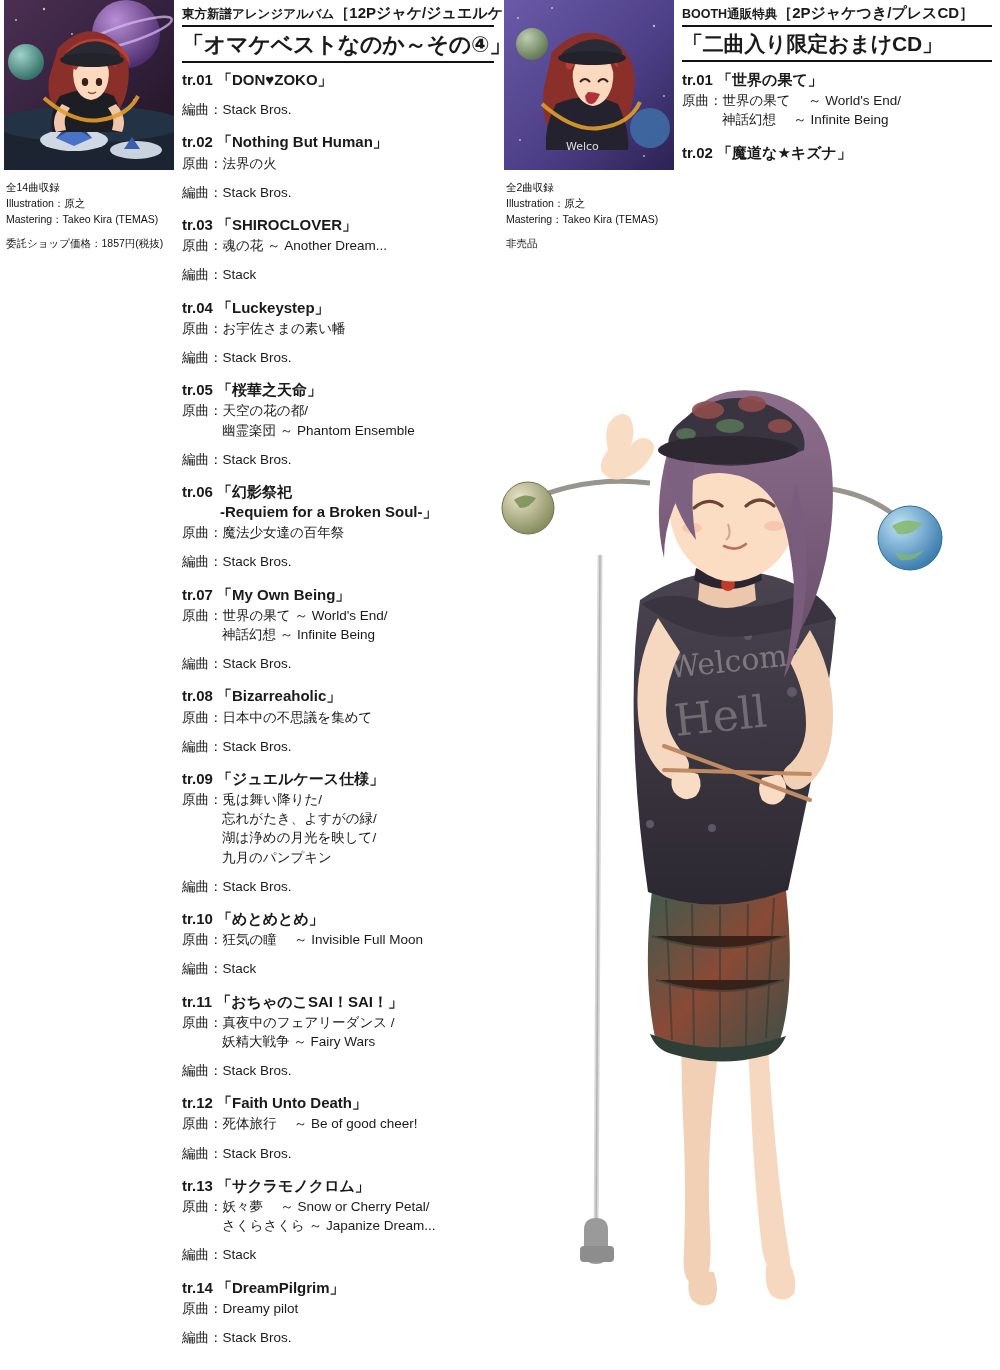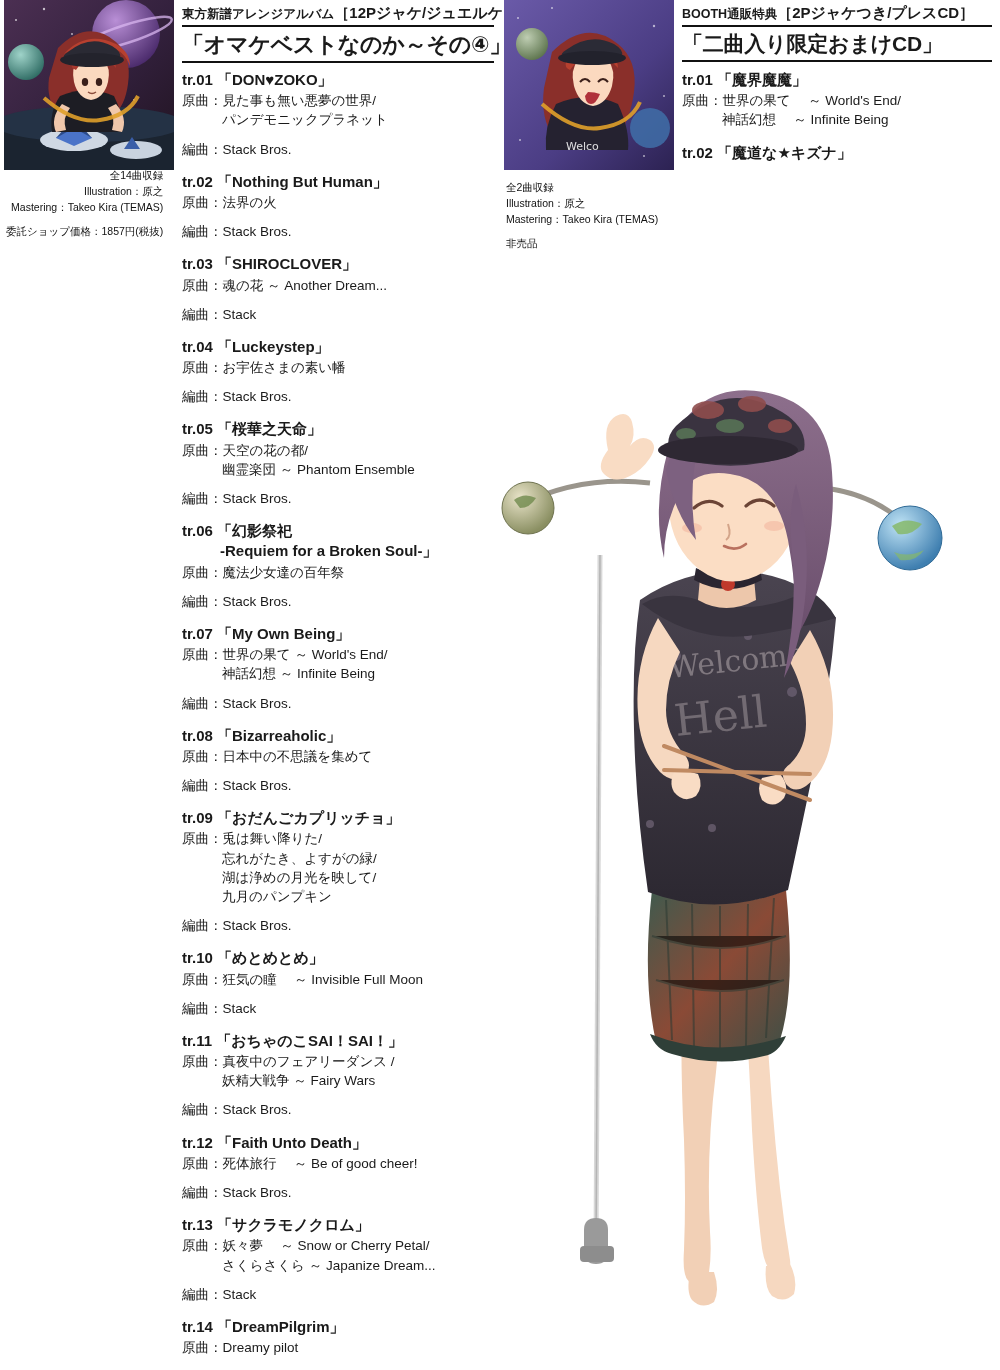--- a/index.html
+++ b/index.html
@@ -141,32 +141,31 @@
     </div>
 
     <div class="album-head">
       <div class="album-kicker">
         <span>東方新譜アレンジアルバム</span><span class="brackets">［12Pジャケ/ジュエルケース仕様］</span>
       </div>
       <div class="album-title">「オマケベストなのか～その④」</div>
     </div>
   </div>
 
-  <div class="credits" style="top:168px;text-align:right;">
+  <div class="credits" style="top:180px;">
     <div>全14曲収録</div>
     <div>Illustration：原之</div>
     <div>Mastering：Takeo Kira (TEMAS)</div>
     <span class="gap"></span>
     <div>委託ショップ価格：1857円(税抜)</div>
   </div>
 
   <div class="tracklist" id="left-tracks" style="top:70px;">
       <div class="track">
         <div class="track-title"><span class="no">tr.01</span> <span>「DON♥ZOKO」</span></div>
-        <div class="meta"><span>原曲：見た事も無い悪夢の世界/</span><span class="cont">パンデモニックプラネット</span></div>
         <div class="arr">編曲：Stack Bros.</div>
       </div>
       <div class="track">
         <div class="track-title"><span class="no">tr.02</span> <span>「Nothing But Human」</span></div>
         <div class="meta"><span>原曲：法界の火</span></div>
         <div class="arr">編曲：Stack Bros.</div>
       </div>
       <div class="track">
         <div class="track-title"><span class="no">tr.03</span> <span>「SHIROCLOVER」</span></div>
         <div class="meta"><span>原曲：魂の花 ～ Another Dream...</span></div>
@@ -191,21 +190,21 @@
         <div class="track-title"><span class="no">tr.07</span> <span>「My Own Being」</span></div>
         <div class="meta"><span>原曲：世界の果て ～ World's End/</span><span class="cont">神話幻想 ～ Infinite Being</span></div>
         <div class="arr">編曲：Stack Bros.</div>
       </div>
       <div class="track">
         <div class="track-title"><span class="no">tr.08</span> <span>「Bizarreaholic」</span></div>
         <div class="meta"><span>原曲：日本中の不思議を集めて</span></div>
         <div class="arr">編曲：Stack Bros.</div>
       </div>
       <div class="track">
-        <div class="track-title"><span class="no">tr.09</span> <span>「おだんごカプリッチョ」</span></div>
+        <div class="track-title"><span class="no">tr.09</span> <span>「ジュエルケース仕様」</span></div>
         <div class="meta"><span>原曲：兎は舞い降りた/</span><span class="cont">忘れがたき、よすがの緑/</span><span class="cont">湖は浄めの月光を映して/</span><span class="cont">九月のパンプキン</span></div>
         <div class="arr">編曲：Stack Bros.</div>
       </div>
       <div class="track">
         <div class="track-title"><span class="no">tr.10</span> <span>「めとめとめ」</span></div>
         <div class="meta"><span>原曲：狂気の瞳 　～ Invisible Full Moon</span></div>
         <div class="arr">編曲：Stack</div>
       </div>
       <div class="track">
         <div class="track-title"><span class="no">tr.11</span> <span>「おちゃのこSAI！SAI！」</span></div>
@@ -290,21 +289,21 @@
   <div class="credits" style="top:180px;">
     <div>全2曲収録</div>
     <div>Illustration：原之</div>
     <div>Mastering：Takeo Kira (TEMAS)</div>
     <span class="gap"></span>
     <div>非売品</div>
   </div>
 
   <div class="tracklist" id="right-tracks" style="top:70px;">
       <div class="track">
-        <div class="track-title"><span class="no">tr.01</span> <span>「魔界魔魔」</span></div>
+        <div class="track-title"><span class="no">tr.01</span> <span>「世界の果て」</span></div>
         <div class="meta"><span>原曲：世界の果て 　～ World's End/</span><span class="cont">神話幻想 　～ Infinite Being</span></div>
       </div>
       <div class="track">
         <div class="track-title"><span class="no">tr.02</span> <span>「魔道な★キズナ」</span></div>
       </div>
     </div>
 </div>
 
 <div id="illustration">
   <svg viewBox="0 0 520 1070" width="520" height="1070" aria-hidden="true">

